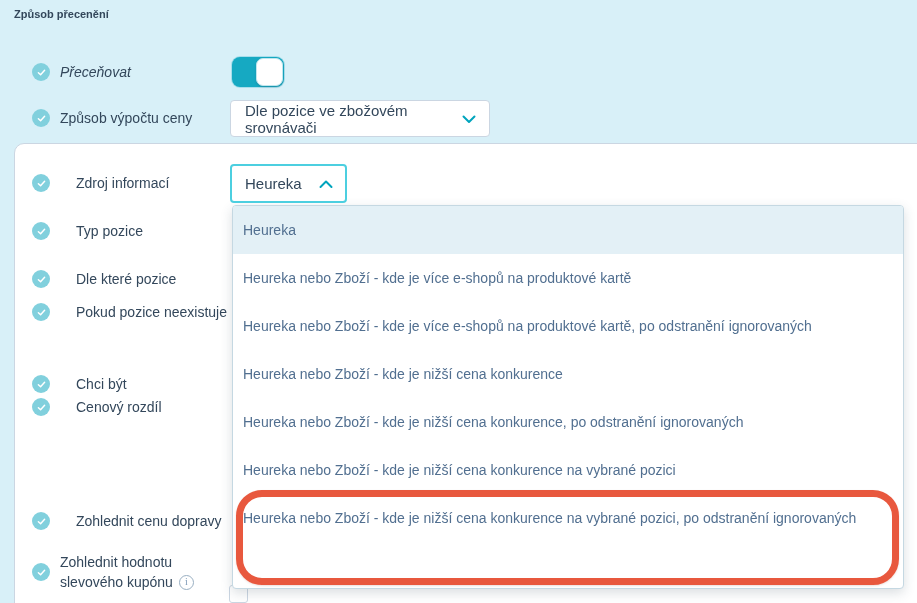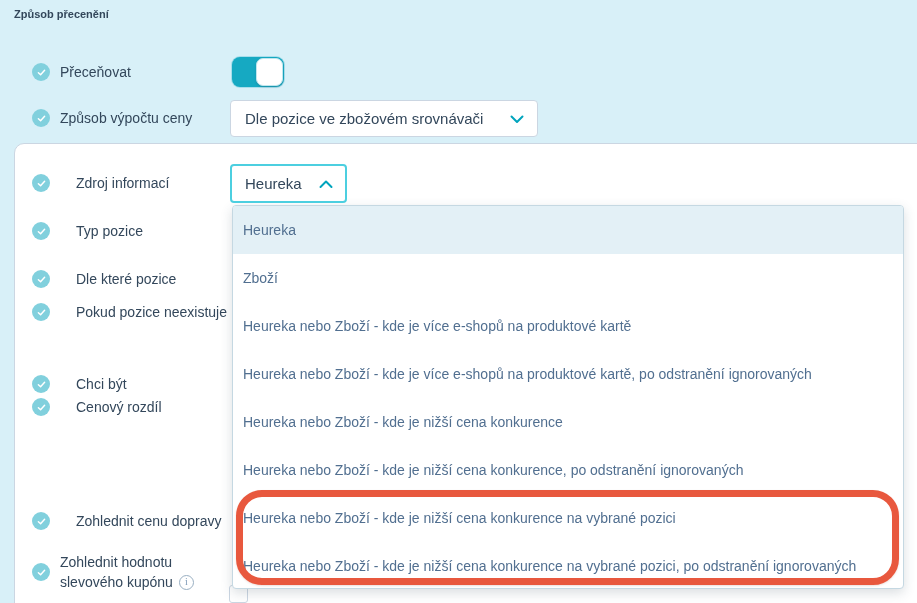--- a/index.html
+++ b/index.html
@@ -37,21 +37,21 @@
   }
   .toggle-knob {
     position: absolute; right: 1px; top: 1px;
     width: 27px; height: 28px; background: #ffffff;
     border-radius: 7px; border: 1px solid #bfe6ee;
     box-shadow: 0 1px 2px rgba(51,71,91,0.25);
   }
 
   
   .select-closed {
-    left: 230px; top: 100px; width: 308px; height: 37px;
+    left: 230px; top: 100px; width: 260px; height: 37px;
     background: #ffffff; border: 1px solid #cbd6e2; border-radius: 4px;
     display: flex; align-items: center; justify-content: space-between;
     padding: 0 13px 0 14px; cursor: pointer;
     font-size: 15px; color: #33475b;
   }
 
   
   .select-open {
     left: 230px; top: 164px; width: 117px; height: 39px;
     background: #ffffff; border: 2px solid #4ccfe0; border-radius: 4px;
@@ -106,21 +106,21 @@
     left: 229px; top: 585px; width: 19px; height: 18px;
     background: #ffffff; border: 1px solid #cbd6e2; border-radius: 3px;
     z-index: 1;
   }
 </style>
 </head>
 <body>
 
 <div class="abs page-title">Způsob přecenění</div>
 
-<div class="abs form-row" style="left:32px; top:63px;">
+<div class="abs form-row" style="left:32px; top:63px;font-style:italic;">
   <span class="check-icon">
     <svg width="11" height="11" viewBox="0 0 12 12">
         <path d="M2.6 6.3 L5 8.5 L9.4 3.6" stroke="#ffffff" stroke-width="1.6" fill="none" stroke-linecap="round" stroke-linejoin="round"></path>
       </svg>
   </span>
   <span class="row-label">Přeceňovat</span>
 </div>
 <div class="abs toggle">
   <div class="toggle-knob"></div>
 </div>
@@ -221,21 +221,20 @@
   <span>Heureka</span>
   <span>
     <svg width="14" height="9" viewBox="0 0 14 9">
         <path d="M1.5 7 L7 1.5 L12.5 7" stroke="#00a4bd" stroke-width="2" fill="none" stroke-linecap="round" stroke-linejoin="round"></path>
       </svg>
   </span>
 </div>
 
 <div class="abs option-list">
   <div class="option selected">Heureka</div>
-  <div class="option">Zboží</div>
   <div class="option">Heureka nebo Zboží - kde je více e-shopů na produktové kartě</div>
   <div class="option">Heureka nebo Zboží - kde je více e-shopů na produktové kartě, po odstranění ignorovaných</div>
   <div class="option">Heureka nebo Zboží - kde je nižší cena konkurence</div>
   <div class="option">Heureka nebo Zboží - kde je nižší cena konkurence, po odstranění ignorovaných</div>
   <div class="option">Heureka nebo Zboží - kde je nižší cena konkurence na vybrané pozici</div>
   <div class="option">Heureka nebo Zboží - kde je nižší cena konkurence na vybrané pozici, po odstranění ignorovaných</div>
 </div>
 
 <div class="abs annotation-ring"></div>
 

